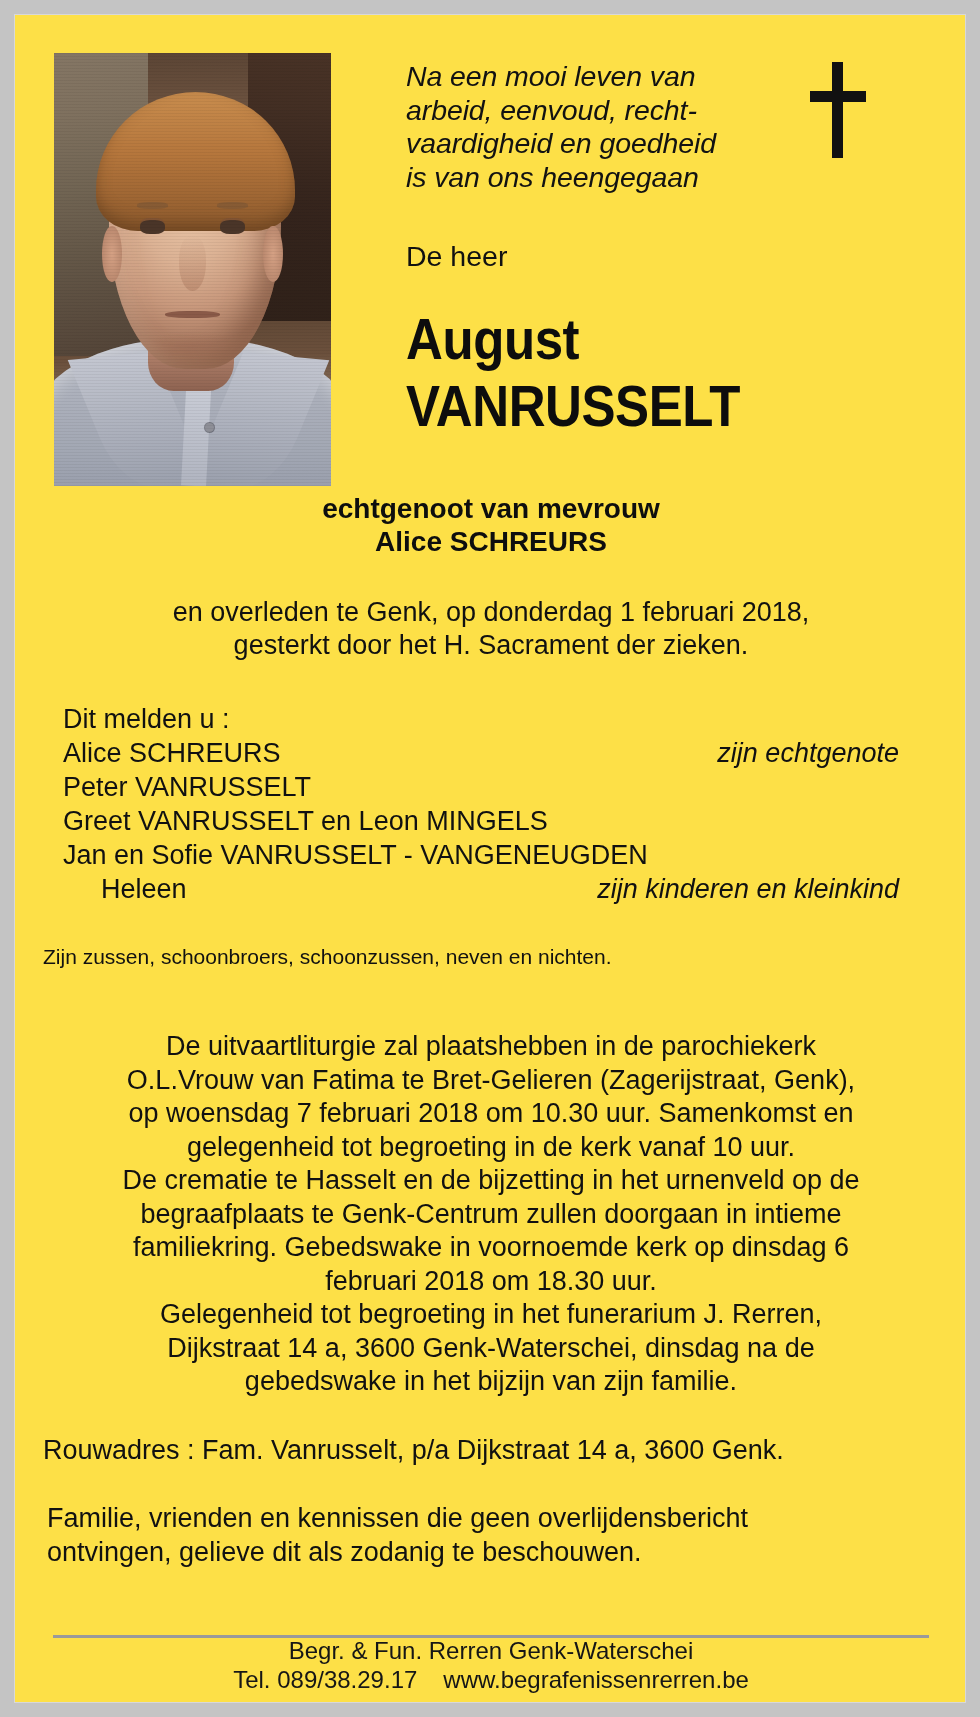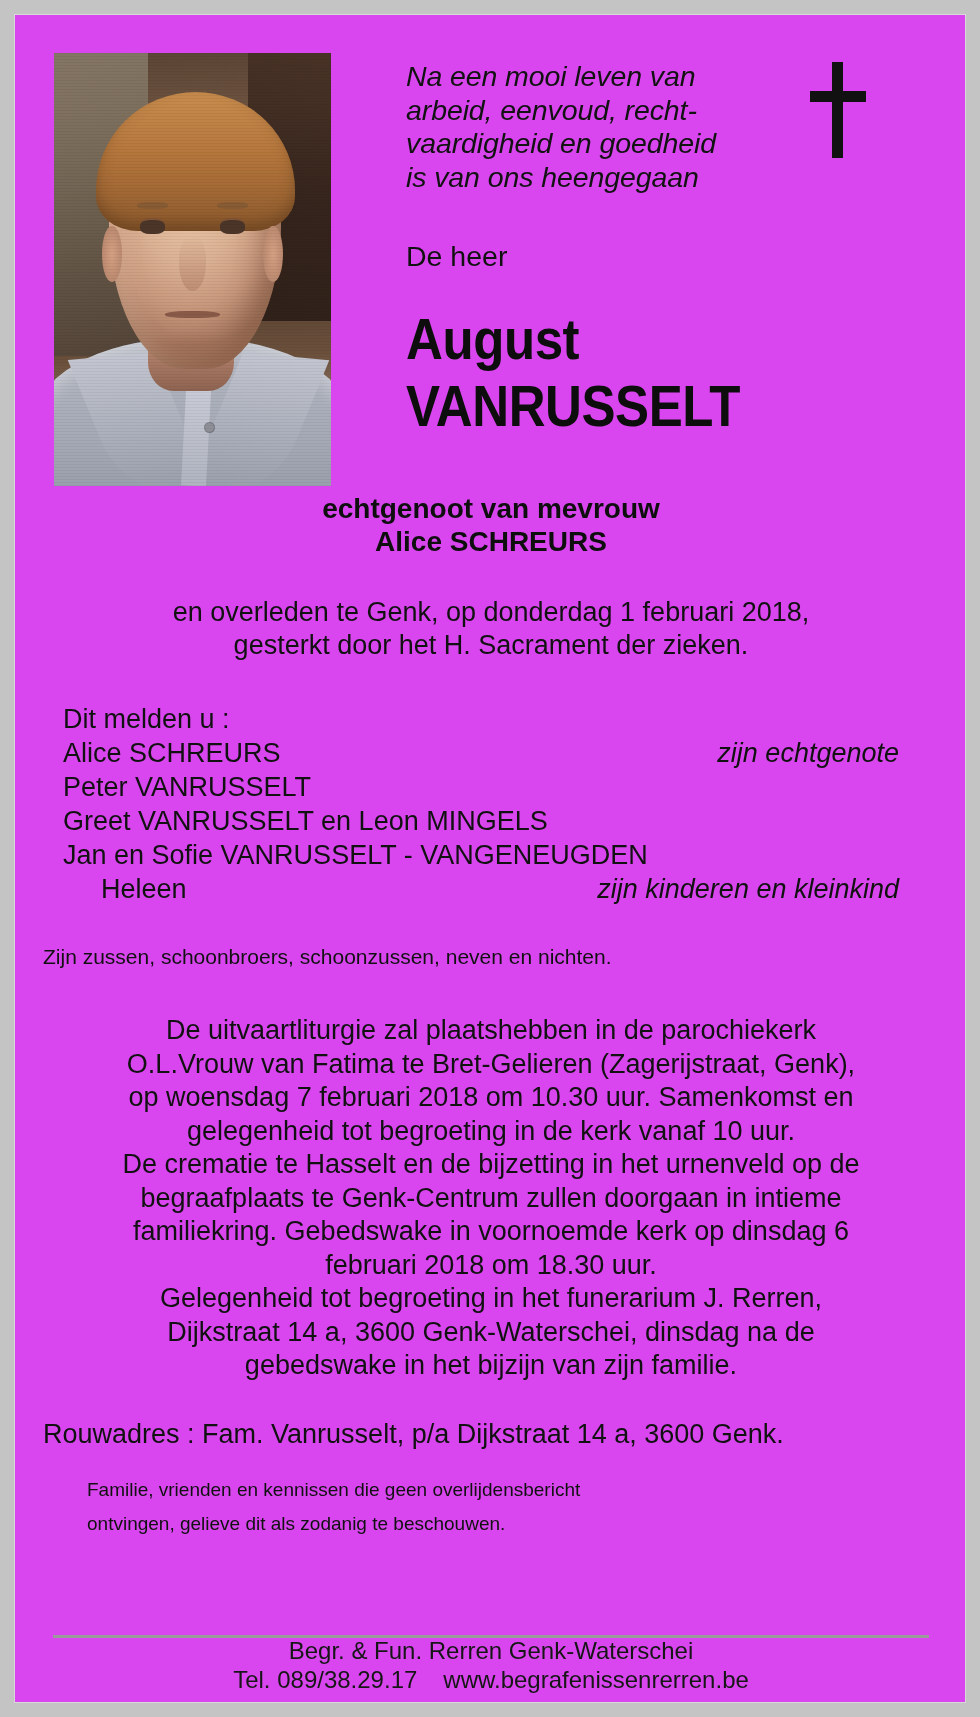--- a/index.html
+++ b/index.html
@@ -12,21 +12,21 @@
     position: relative;
     width: 980px;
     height: 1717px;
     background: #c4c4c4;
     overflow: hidden;
   }
   #card {
     position: absolute;
     left: 14px; top: 14px;
     width: 952px; height: 1689px;
-    background: #d946ef;
+    background: #fde047;
     border: 1px solid #d8d8d8;
   }
 
   
   .top-area { position: relative; height: 440px; }
 
   .portrait {
     position: absolute;
     left: 39px; top: 38px;
     width: 277px; height: 433px;
@@ -208,40 +208,40 @@
 
   .relatives {
     margin-top: 34px;
     padding-left: 28px;
     font-size: 21px;
     line-height: 34px;
     color: #111;
   }
 
   .ceremony {
-    margin-top: 40px;
+    margin-top: 56px;
     padding: 0 52px;
     text-align: center;
     font-size: 27px;
     line-height: 33.5px;
     color: #111;
   }
 
   .rouwadres {
     margin-top: 34px;
     padding-left: 28px;
     font-size: 27px;
     line-height: 34px;
     color: #111;
   }
   .closing {
-    margin-top: 22px;
-    padding-left: 72px;
+    margin-top: 34px;
+    padding-left: 32px;
     padding-right: 40px;
-    font-size: 19px;
+    font-size: 27px;
     line-height: 34px;
     color: #111;
   }
 
   .footer-rule {
     position: absolute;
     left: 38px; bottom: 64px;
     width: 876px; height: 3px;
     background: #9a9a9a;
   }

